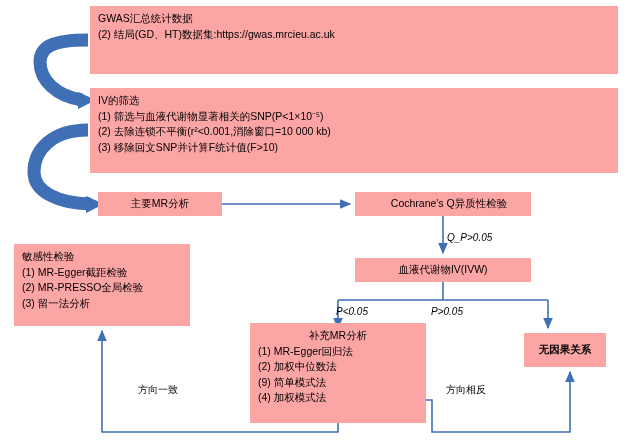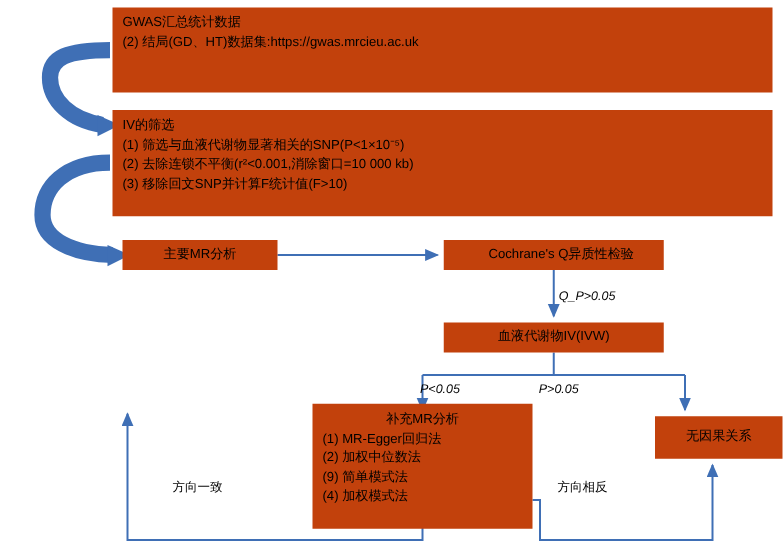--- a/index.html
+++ b/index.html
@@ -22,21 +22,21 @@
   svg.layer {
     position: absolute;
     left: 0;
     top: 0;
     width: 627px;
     height: 442px;
     pointer-events: none;
   }
   .box {
     position: absolute;
-    background: #c2410c;
+    background: #fca5a5;
     box-sizing: border-box;
     padding: 5px 8px;
     font-size: 10.5px;
     line-height: 15.5px;
     color: #000;
   }
   .box .line {
     white-space: nowrap;
   }
   .title-line {
@@ -103,25 +103,26 @@
   }
   #box-suppl {
     left: 250px;
     top: 323px;
     width: 176px;
     height: 100px;
   }
   #box-nocause {
     left: 524px;
     top: 333px;
-    width: 102px;
+    width: 82px;
     height: 34px;
     display: flex;
     align-items: center;
     justify-content: center;
+    font-weight: bold;
   }
   #lbl-qp {
     left: 447px;
     top: 232px;
   }
   #lbl-plt {
     left: 336px;
     top: 306px;
   }
   #lbl-pgt {
@@ -186,20 +187,26 @@
   </div>
 
   <div class="box center" id="box-cochrane">
     <span>Cochrane's Q异质性检验</span>
   </div>
 
   <div class="box center" id="box-mainmr">
     <span>血液代谢物IV(IVW)</span>
   </div>
 
+  <div class="box" id="box-sens">
+    <div class="line title-line">敏感性检验</div>
+    <div class="line">(1) MR-Egger截距检验</div>
+    <div class="line">(2) MR-PRESSO全局检验</div>
+    <div class="line">(3) 留一法分析</div>
+  </div>
 
   <div class="box" id="box-suppl">
     <div class="line title-line center">补充MR分析</div>
     <div class="line">(1) MR-Egger回归法</div>
     <div class="line">(2) 加权中位数法</div>
     <div class="line">(9) 简单模式法</div>
     <div class="line">(4) 加权模式法</div>
   </div>
 
   <div class="box center" id="box-nocause">

